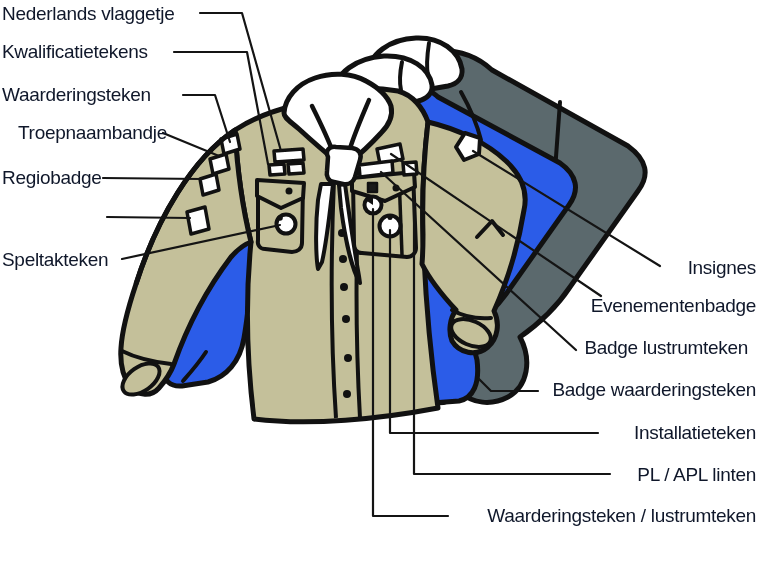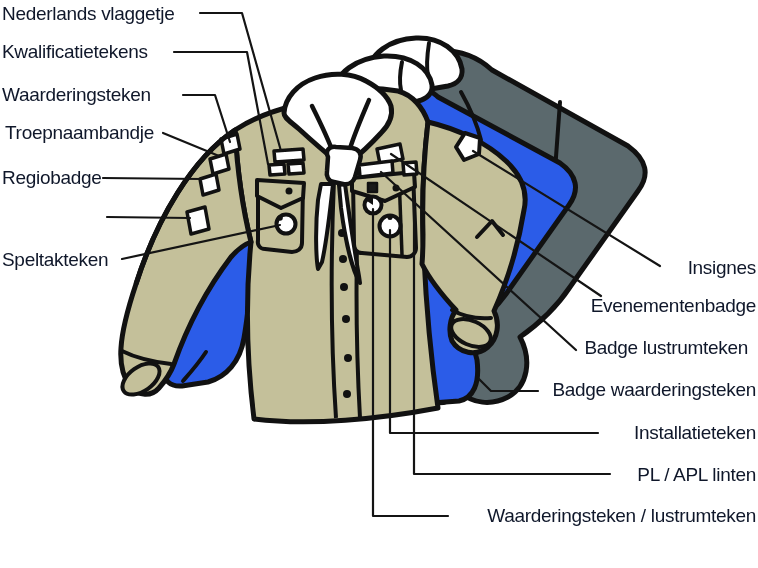--- a/index.html
+++ b/index.html
@@ -130,21 +130,21 @@
     <path d="M479,379 L491,391 L538,391"></path>
     <path d="M390,230 L390,433 L598,433"></path>
     <path d="M414,176 L414,474 L610,474"></path>
     <path d="M373,209 L373,516 L448,516"></path>
   </g>
 </svg>
 
   <div class="label" style="left:2px;top:3px">Nederlands vlaggetje</div>
   <div class="label" style="left:2px;top:41px">Kwalificatietekens</div>
   <div class="label" style="left:2px;top:84px">Waarderingsteken</div>
-  <div class="label" style="left:5px;top:122px">Troepnaambandje</div>
+  <div class="label" style="left:18px;top:122px">Troepnaambandje</div>
   <div class="label" style="left:2px;top:167px">Regiobadge</div>
   <div class="label" style="left:2px;top:249px">Speltakteken</div>
 
   <div class="label right" style="right:2px;top:257px">Insignes</div>
   <div class="label right" style="right:2px;top:295px">Evenementenbadge</div>
   <div class="label right" style="right:10px;top:337px">Badge lustrumteken</div>
   <div class="label right" style="right:2px;top:379px">Badge waarderingsteken</div>
   <div class="label right" style="right:2px;top:422px">Installatieteken</div>
   <div class="label right" style="right:2px;top:464px">PL / APL linten</div>
   <div class="label right" style="right:2px;top:505px">Waarderingsteken / lustrumteken</div>

